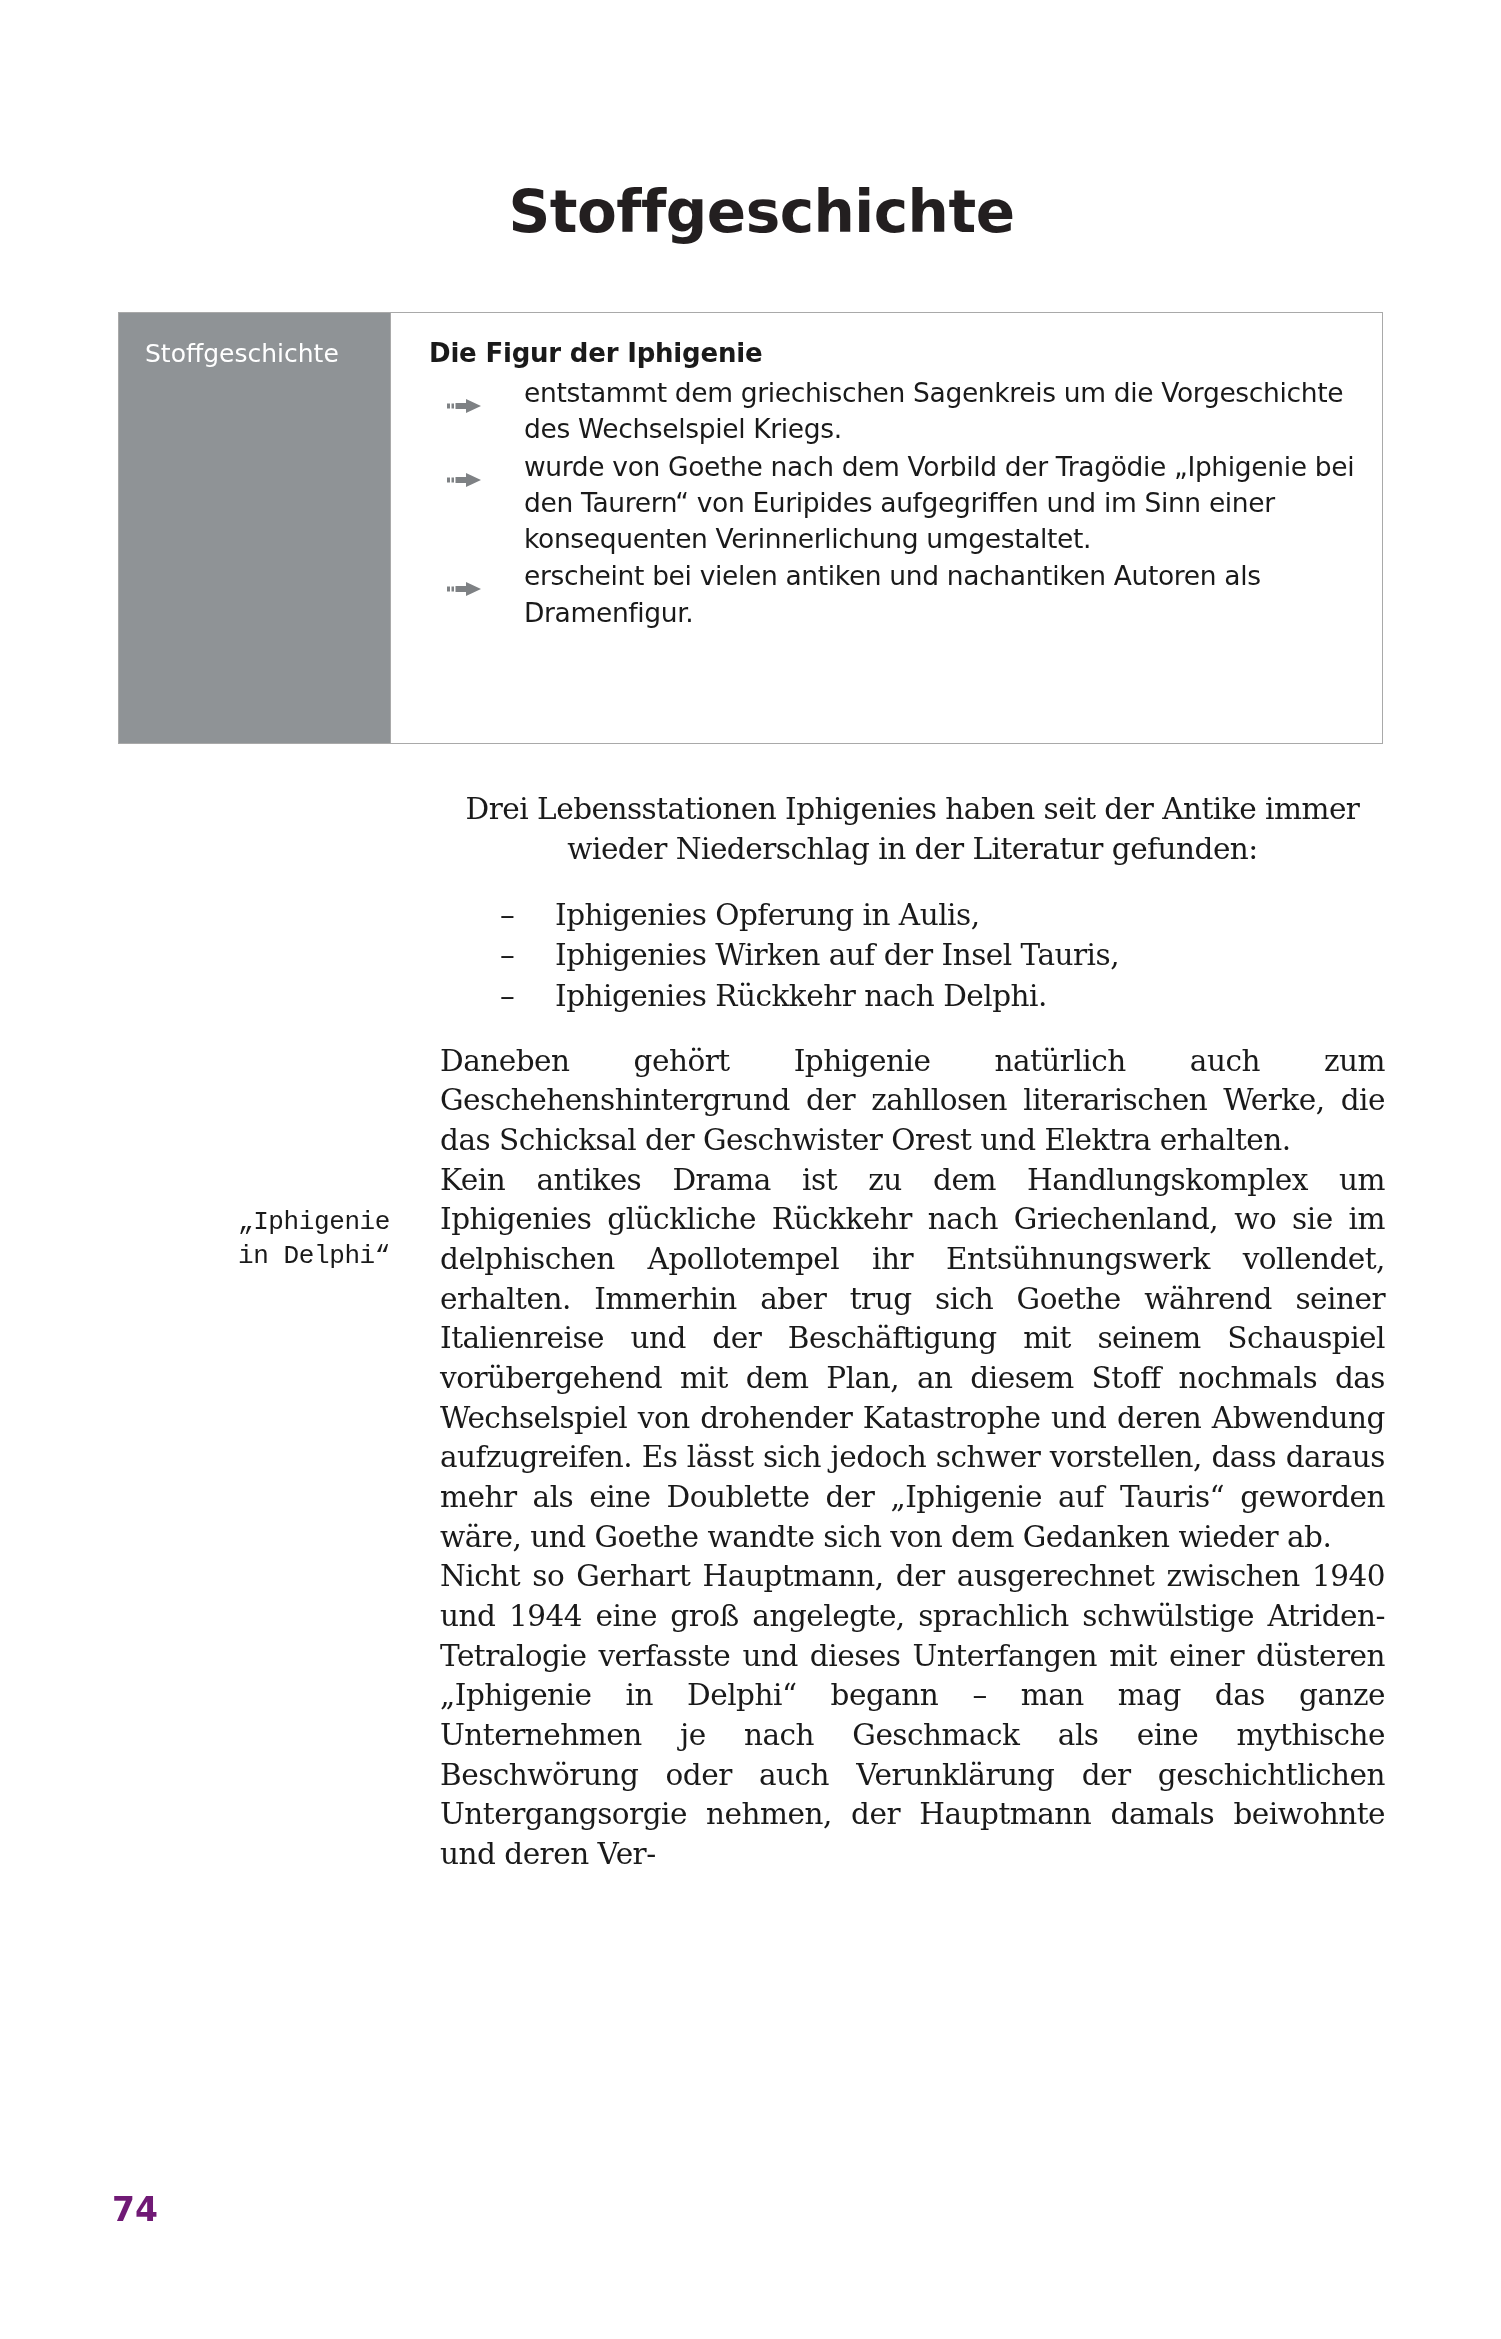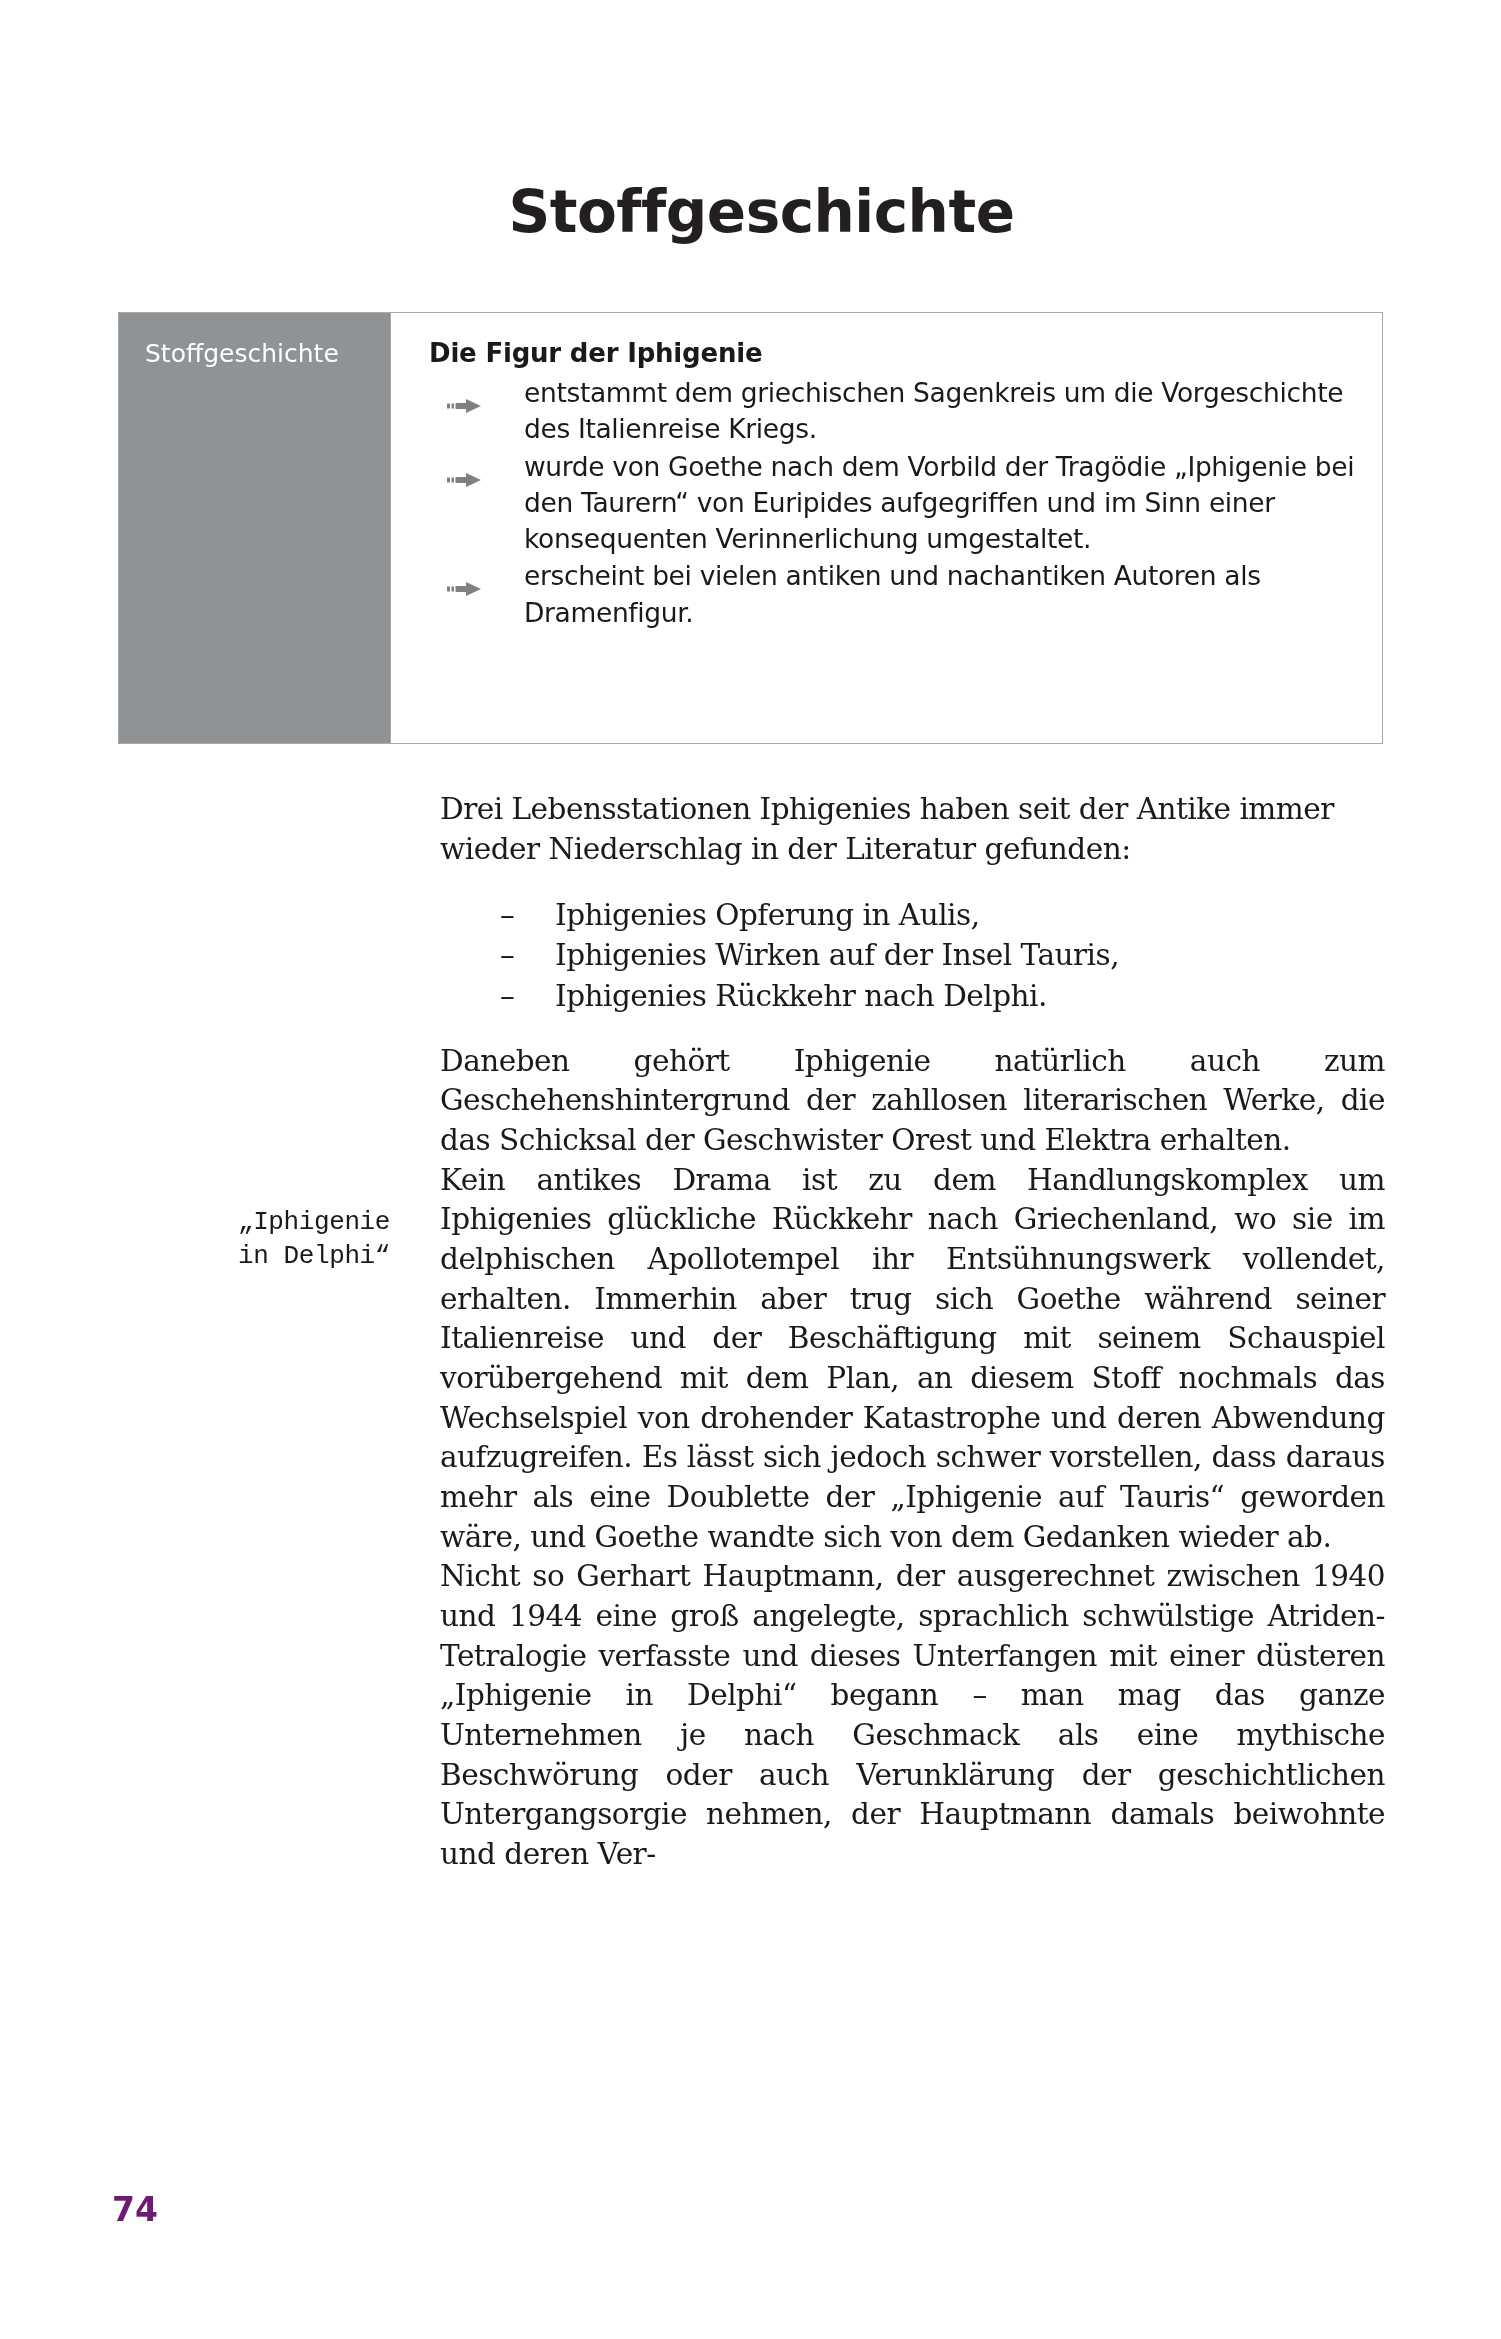--- a/index.html
+++ b/index.html
@@ -107,21 +107,21 @@
     font-size: 29.5px;
     line-height: 1.345;
     color: #1a1a1a;
     text-align: justify;
     text-justify: inter-word;
     margin: 0;
     letter-spacing: -0.5px;
     -webkit-hyphens: none;
     hyphens: none;
   }
-  .body-p.nojust { text-align: left; }
+  .body-p.nojust { text-align: center; }
 
   .dash-list {
     list-style: none;
     margin: 26px 0 26px 0;
     padding: 0 0 0 60px;
   }
   .dash-item {
     position: relative;
     padding-left: 55px;
     font-family: "DejaVu Serif", serif;
@@ -178,21 +178,21 @@
       <ul class="arrow-list">
         <li class="arrow-item">
           <span class="arrow-glyph">
             <svg width="34" height="14" viewBox="0 0 34 14" xmlns="http://www.w3.org/2000/svg">
               <rect x="0" y="4.5" width="3" height="5" fill="#7e8184"></rect>
               <rect x="4.5" y="4.5" width="2.5" height="5" fill="#7e8184"></rect>
               <rect x="8.5" y="4" width="12" height="6" fill="#7e8184"></rect>
               <polygon points="19,0 34,7 19,14" fill="#7e8184"></polygon>
             </svg>
           </span>
-          <span>entstammt dem griechischen Sagenkreis um die Vorgeschichte des Italienreise Kriegs.</span>
+          <span>entstammt dem griechischen Sagenkreis um die Vorgeschichte des Wechselspiel Kriegs.</span>
         </li>
         <li class="arrow-item">
           <span class="arrow-glyph">
             <svg width="34" height="14" viewBox="0 0 34 14" xmlns="http://www.w3.org/2000/svg">
               <rect x="0" y="4.5" width="3" height="5" fill="#7e8184"></rect>
               <rect x="4.5" y="4.5" width="2.5" height="5" fill="#7e8184"></rect>
               <rect x="8.5" y="4" width="12" height="6" fill="#7e8184"></rect>
               <polygon points="19,0 34,7 19,14" fill="#7e8184"></polygon>
             </svg>
           </span>

